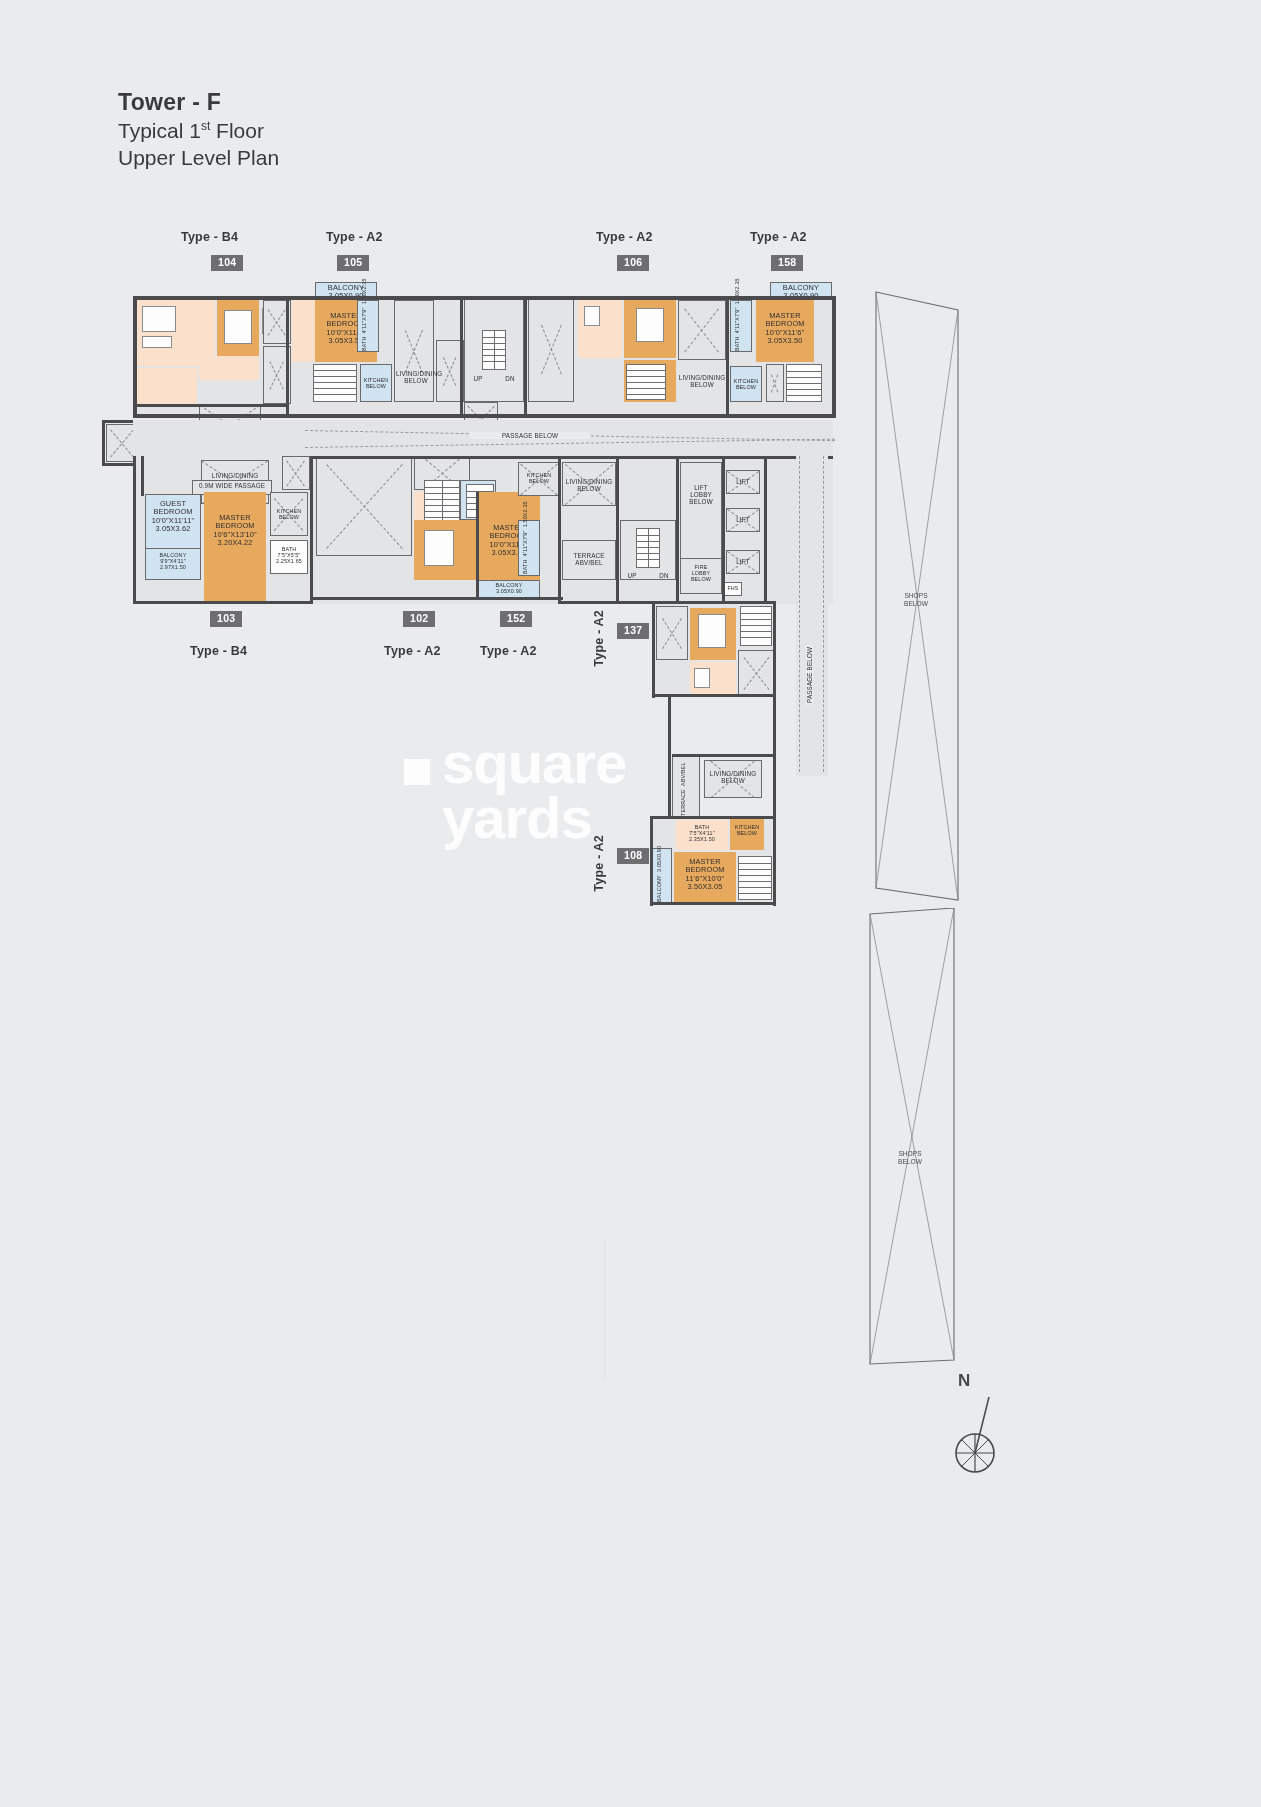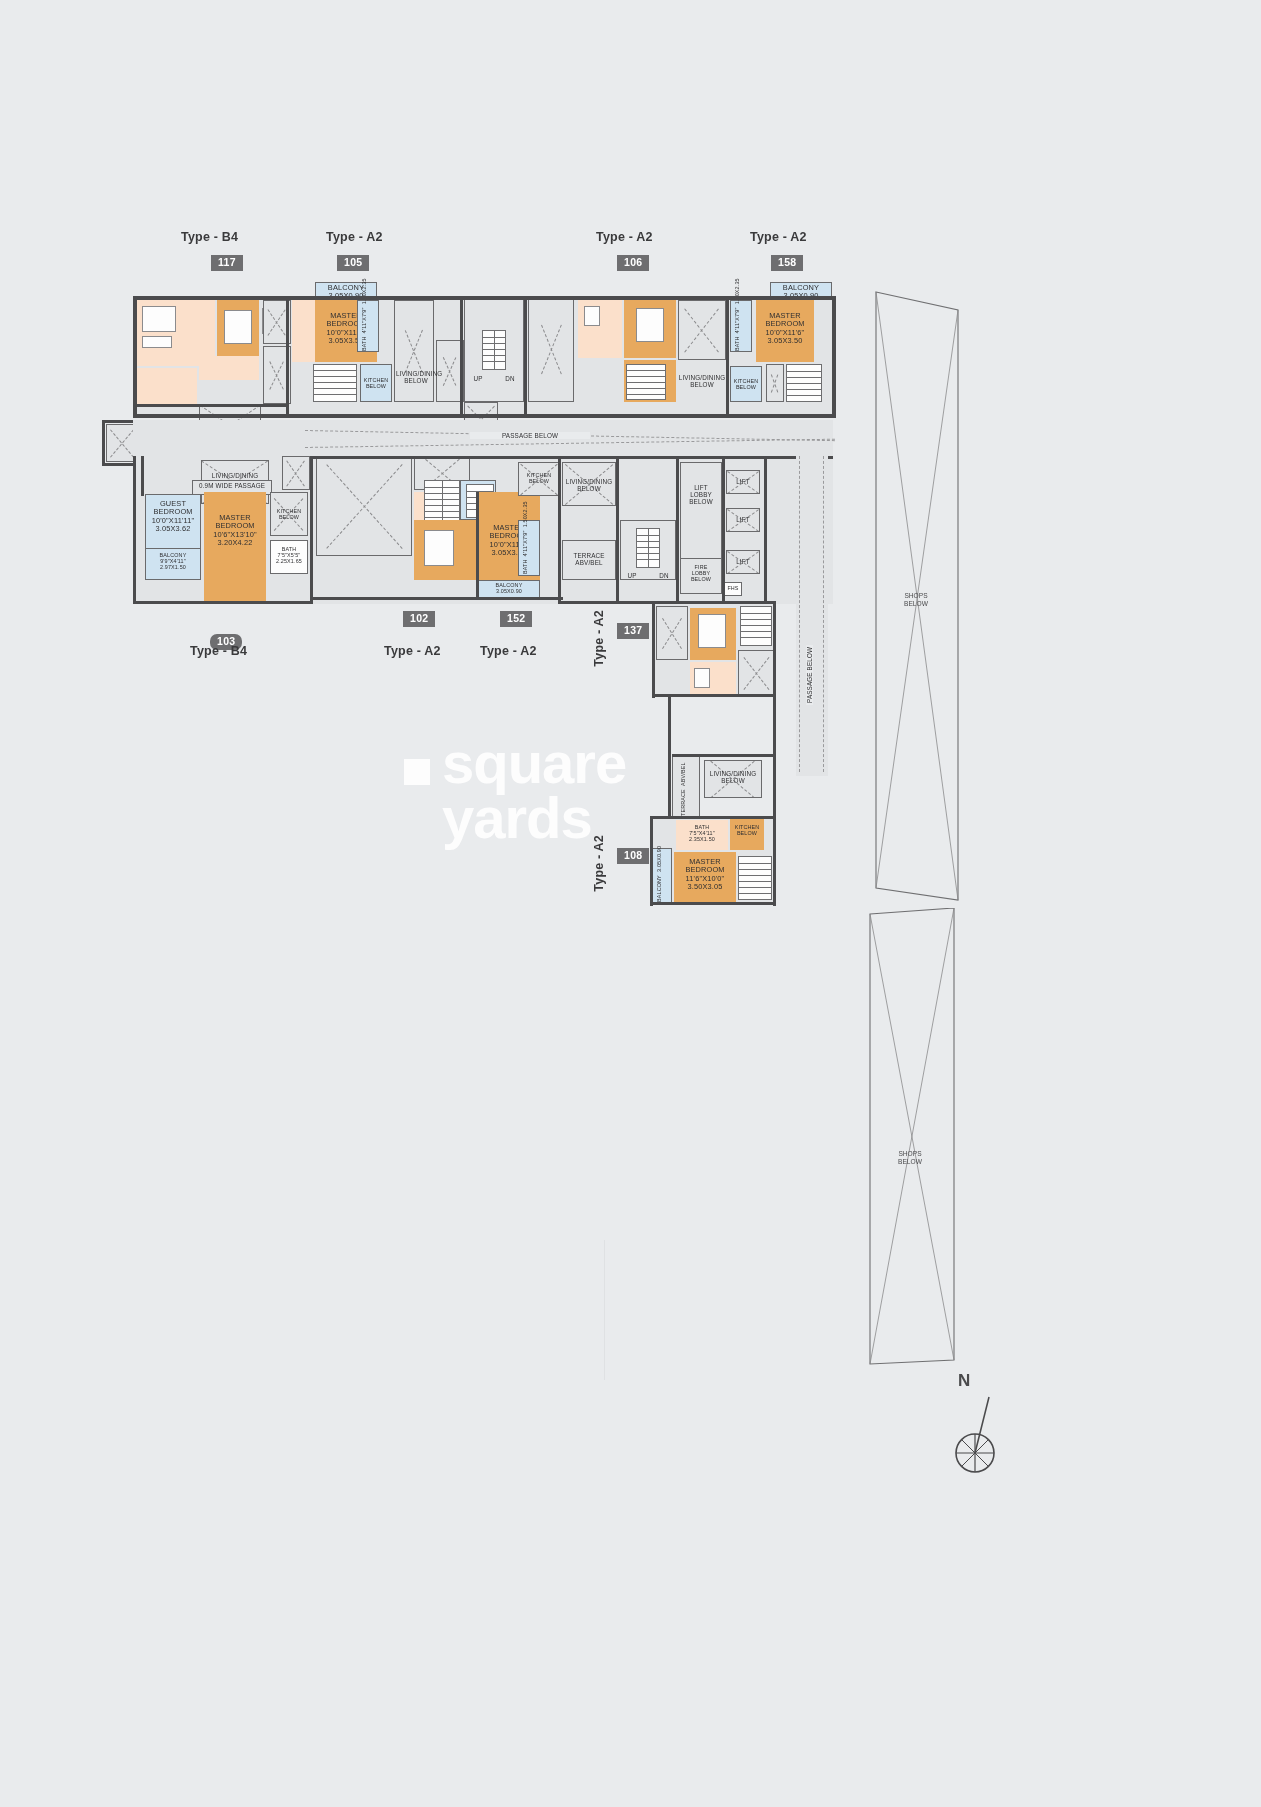--- a/index.html
+++ b/index.html
@@ -72,34 +72,39 @@
   .compass svg{display:block;}
 
   
   .shop-txt{position:absolute;font-size:6.6px;text-align:center;color:#4a4a4c;line-height:1.25;}
 </style>
 </head>
 <body>
 
 <div class="stage">
 
+  <div class="title-block">
+    <div class="t-tower">Tower - F</div>
+    <div class="t-line"><span>Typical 1</span><sup>st</sup><span> Floor</span></div>
+    <div class="t-line">Upper Level Plan</div>
+  </div>
 
   <div class="type-label" style="left:181px;top:230px;">Type - B4</div>
-  <div class="badge" style="left:211px;top:255px;">117</div>
+  <div class="badge" style="left:211px;top:255px;">104</div>
 
   <div class="type-label" style="left:326px;top:230px;">Type - A2</div>
   <div class="badge" style="left:337px;top:255px;text-align:center;">105</div>
 
   <div class="type-label" style="left:596px;top:230px;">Type - A2</div>
   <div class="badge" style="left:617px;top:255px;">106</div>
 
   <div class="type-label" style="left:750px;top:230px;">Type - A2</div>
   <div class="badge" style="left:771px;top:255px;">158</div>
 
-  <div class="badge" style="left:210px;top:634px;border-radius:7px;">103</div>
+  <div class="badge" style="left:210px;top:611px;">103</div>
   <div class="type-label" style="left:190px;top:644px;">Type - B4</div>
 
   <div class="badge" style="left:403px;top:611px;">102</div>
   <div class="type-label" style="left:384px;top:644px;">Type - A2</div>
 
   <div class="badge" style="left:500px;top:611px;">152</div>
   <div class="type-label" style="left:480px;top:644px;">Type - A2</div>
 
   <div class="badge" style="left:617px;top:623px;">137</div>
   <div class="type-label vert" style="left:592px;top:610px;">Type - A2</div>

